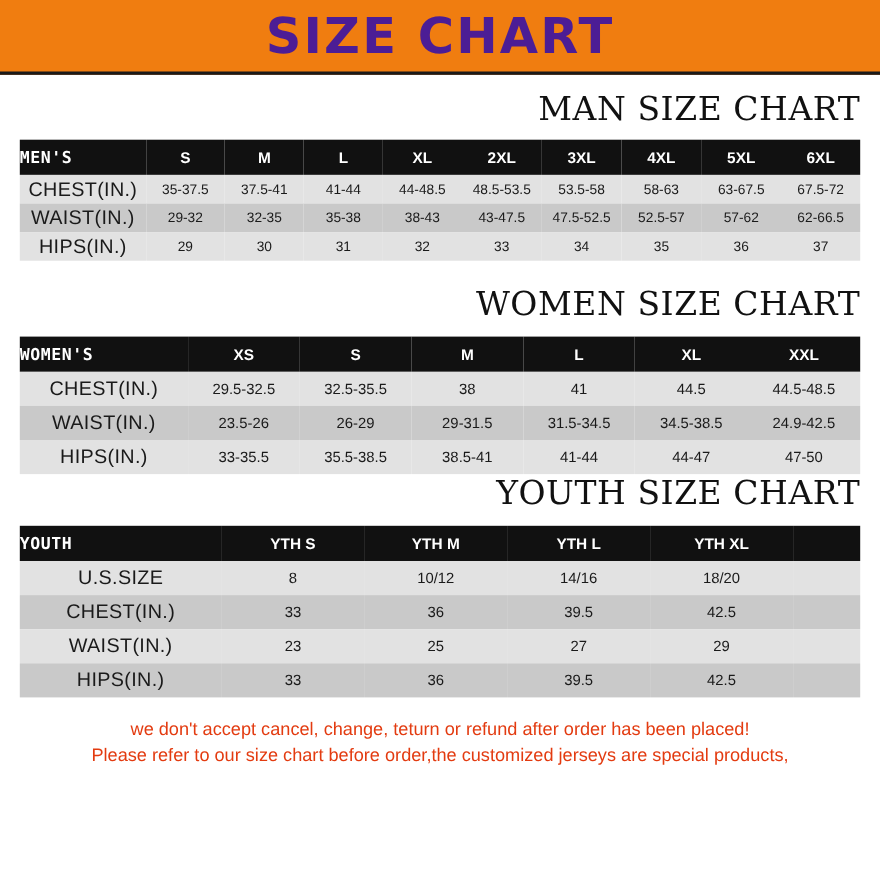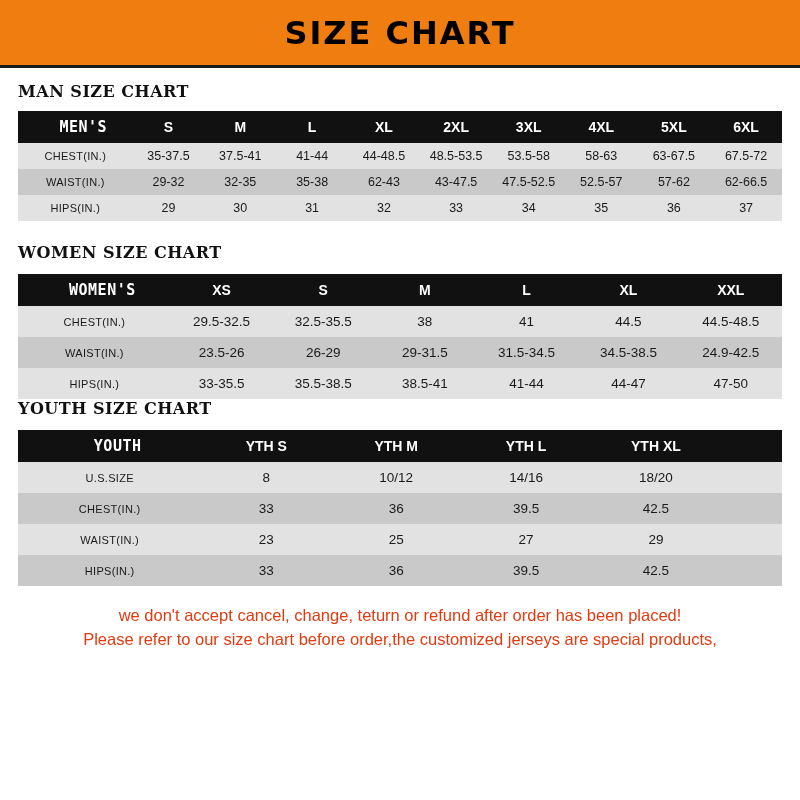--- a/index.html
+++ b/index.html
@@ -27,36 +27,36 @@
     background: #f07d10;
     display: flex;
     align-items: center;
     justify-content: center;
     border-bottom: 3px solid #1a1a1a;
     box-sizing: border-box;
   }
   .banner-title {
     font-family: "DejaVu Sans", sans-serif;
     font-weight: bold;
-    font-size: 32px;
+    font-size: 45px;
     letter-spacing: 2px;
-    color: #000000;
+    color: #4c1d95;
     line-height: 1;
   }
 
   .content {
     padding: 0 18px;
     box-sizing: border-box;
   }
 
   .section-title {
-    text-align: left;
+    text-align: right;
     font-family: "DejaVu Serif", serif;
-    font-weight: bold;
-    font-size: 16px;
+    font-weight: normal;
+    font-size: 30px;
     color: #111111;
     letter-spacing: 0.5px;
   }
   .t1 { margin-top: 14px; margin-bottom: 10px; }
   .t2 { margin-top: 22px; margin-bottom: 12px; }
   .t3 { margin-bottom: 12px; }
 
   table.size-table {
     width: 100%;
     border-collapse: collapse;
@@ -74,30 +74,29 @@
     white-space: nowrap;
   }
   table.size-table thead th {
     background: #111111;
     color: #ffffff;
     font-weight: bold;
     height: 32px;
     font-size: 14px;
   }
   table.size-table thead th.corner {
-    text-align: center;
-    padding-left: 16px;
+    text-align: left;
     font-family: "DejaVu Sans Mono", monospace;
     font-size: 15px;
     letter-spacing: 0.5px;
   }
   table.size-table tbody tr.light td { background: #e2e2e2; }
   table.size-table tbody tr.dark td { background: #c9c9c9; }
   table.size-table tbody td.rowlabel {
-    font-size: 11px;
+    font-size: 18px;
     color: #1a1a1a;
     letter-spacing: 0.3px;
   }
 
   
   .women-table thead th,
   .women-table tbody td { height: 31px; font-size: 13.5px; }
   .women-table thead th { height: 38px; font-size: 16px; }
   .women-table thead th.corner { font-size: 17px; }
 
@@ -166,21 +165,21 @@
           <td>53.5-58</td>
           <td>58-63</td>
           <td>63-67.5</td>
           <td>67.5-72</td>
         </tr>
         <tr class="dark">
           <td class="rowlabel">WAIST(IN.)</td>
           <td>29-32</td>
           <td>32-35</td>
           <td>35-38</td>
-          <td>62-43</td>
+          <td>38-43</td>
           <td>43-47.5</td>
           <td>47.5-52.5</td>
           <td>52.5-57</td>
           <td>57-62</td>
           <td>62-66.5</td>
         </tr>
         <tr class="light">
           <td class="rowlabel">HIPS(IN.)</td>
           <td>29</td>
           <td>30</td>

